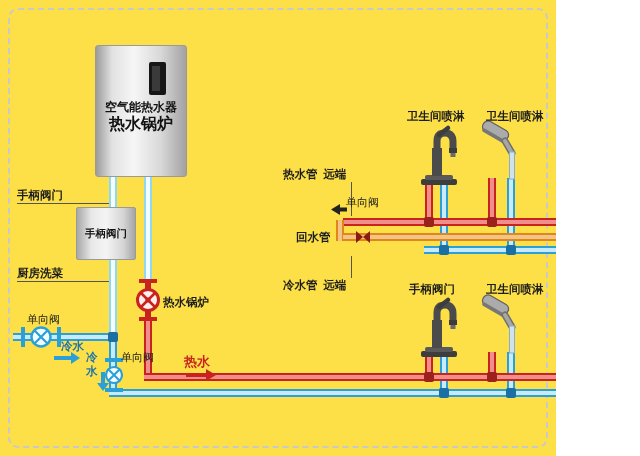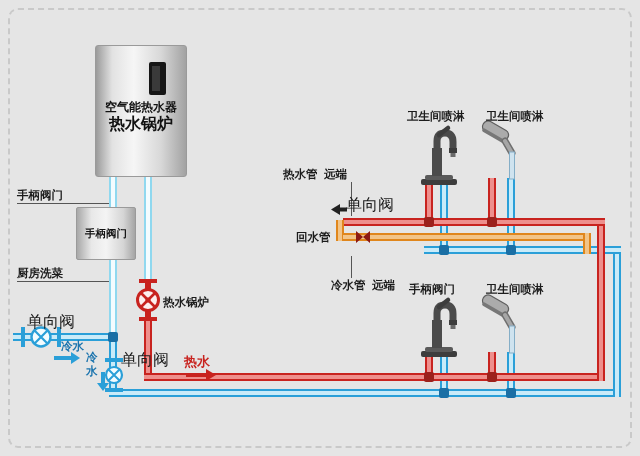--- a/index.html
+++ b/index.html
@@ -1,30 +1,30 @@
 <!DOCTYPE html>
 <html><head>
 <meta charset="utf-8">
 <style>
   html,body{margin:0;padding:0;background:#fff;}
-  .canvas{position:relative;width:640px;height:456px;background:#e5e5e5;overflow:hidden;
-          font-family:Liberation Sans, sans-serif;}
+  .canvas{position:relative;width:556px;height:456px;background:#fde047;overflow:hidden;
+          font-family:Liberation Serif, serif;}
   .frame{position:absolute;left:8px;top:8px;right:8px;bottom:8px;border:2px dashed #c9c9c9;border-radius:10px;}
   .pipe{position:absolute;box-sizing:border-box;}
   .ph{height:8px;border-top:2px solid;border-bottom:2px solid;}
   .pv{width:8px;border-left:2px solid;border-right:2px solid;}
   .red{border-color:#c8231f;background:#ee8f8c;}
   .blue{border-color:#2a9fd8;background:#c9ebf9;}
   .cyan{border-color:#8fd8ef;background:#f3fcff;}
   .orange{border-color:#e0861c;background:#f2c488;}
   .conn{position:absolute;width:10px;height:10px;border-radius:2px;}
   .conn.r{background:#9c211c;}
   .conn.b{background:#1a6fa5;}
   .lbl{position:absolute;font-size:11.5px;font-weight:700;color:#1c1c1c;white-space:pre;line-height:1.1;}
-  .lbl.n{font-weight:400;font-size:16px;text-align:center;}
+  .lbl.n{font-weight:400;font-size:11px;text-align:center;}
   .lbl.coldtxt{color:#1b74ae;}
   .lbl.hottxt{color:#c8231f;font-size:13px;text-align:right;}
   .leader{position:absolute;background:#555;}
   .tank{position:absolute;left:95px;top:45px;width:90px;height:130px;border:1px solid #9a9a9a;border-radius:3px;
         background:linear-gradient(90deg,#9b9b9b 0%,#e2e2e2 18%,#f6f6f6 42%,#d8d8d8 72%,#a2a2a2 100%);}
   .circ{position:absolute;left:76px;top:207px;width:58px;height:51px;border:1px solid #9a9a9a;border-radius:2px;
         background:linear-gradient(90deg,#a8a8a8 0%,#e8e8e8 25%,#f4f4f4 50%,#d5d5d5 80%,#a5a5a5 100%);
         display:flex;align-items:center;justify-content:center;}
   .circ span{font-size:10.5px;font-weight:700;color:#111;}
   .screen{position:absolute;left:53px;top:16px;width:17px;height:33px;background:#161616;border-radius:2px;}
@@ -178,18 +178,18 @@
   <div class="lbl n" style="left:27px;top:313px;">单向阀</div>
   <div class="lbl coldtxt" style="left:61px;top:340px;">冷水</div>
   <div class="lbl coldtxt" style="left:86px;top:351px;">冷</div>
   <div class="lbl coldtxt" style="left:86px;top:365px;">水</div>
   <div class="lbl n" style="left:121px;top:351px;">单向阀</div>
   <div class="lbl" style="left:163px;top:296px;">热水锅炉</div>
   <div class="lbl hottxt" style="left:184px;top:355px;">热水</div>
   <div class="lbl" style="left:283px;top:168px;">热水管  远端</div>
   <div class="lbl n" style="left:346px;top:196px;">单向阀</div>
   <div class="lbl" style="left:296px;top:231px;">回水管</div>
-  <div class="lbl" style="left:283px;top:279px;margin-left:48px;">冷水管  远端</div>
+  <div class="lbl" style="left:283px;top:279px;">冷水管  远端</div>
   <div class="lbl" style="left:407px;top:110px;">卫生间喷淋</div>
   <div class="lbl" style="left:486px;top:110px;">卫生间喷淋</div>
   <div class="lbl" style="left:409px;top:283px;">手柄阀门</div>
   <div class="lbl" style="left:486px;top:283px;">卫生间喷淋</div>
 </div>
 
 </body></html>

